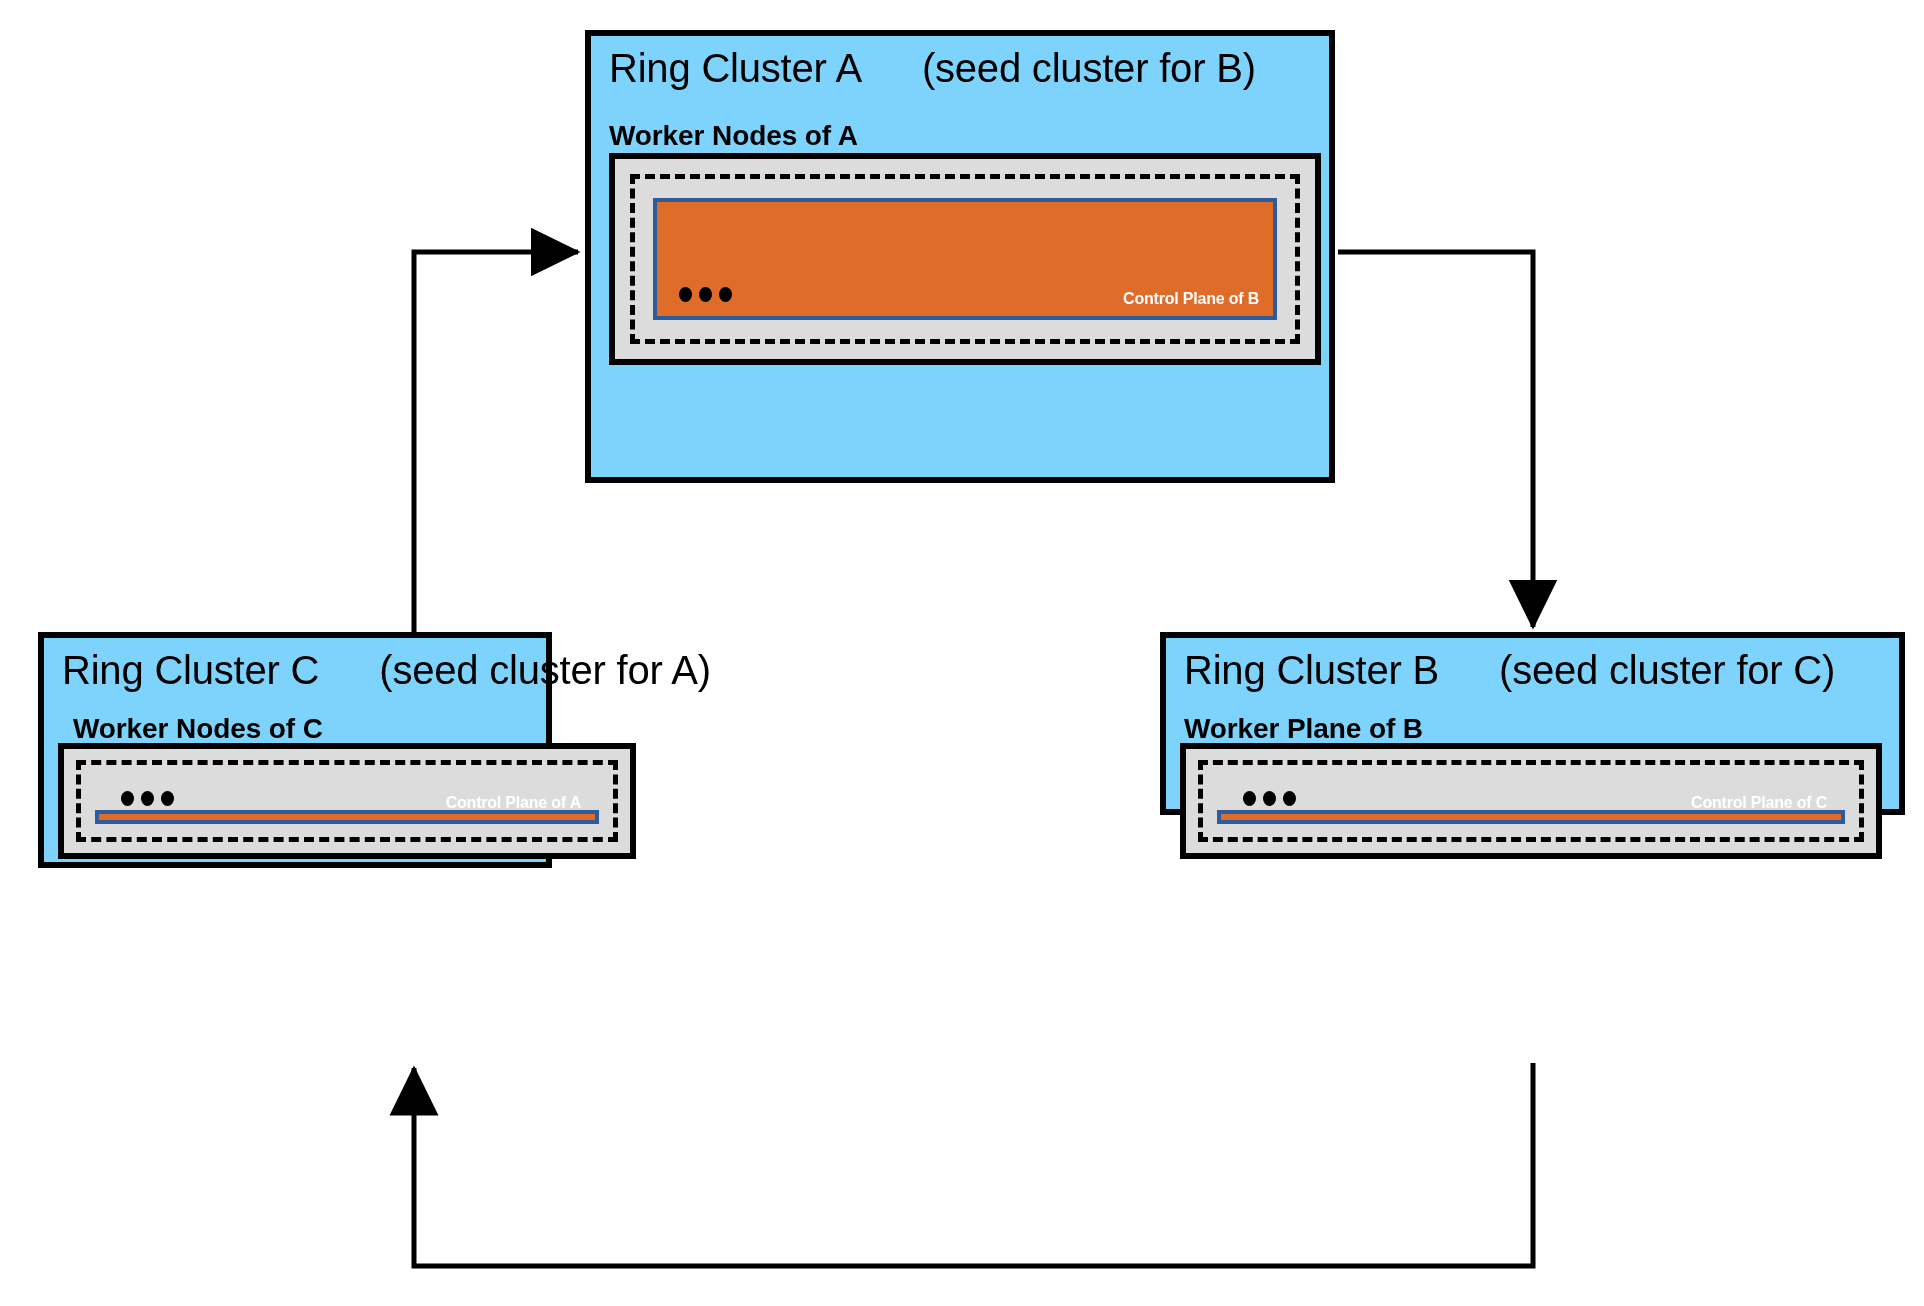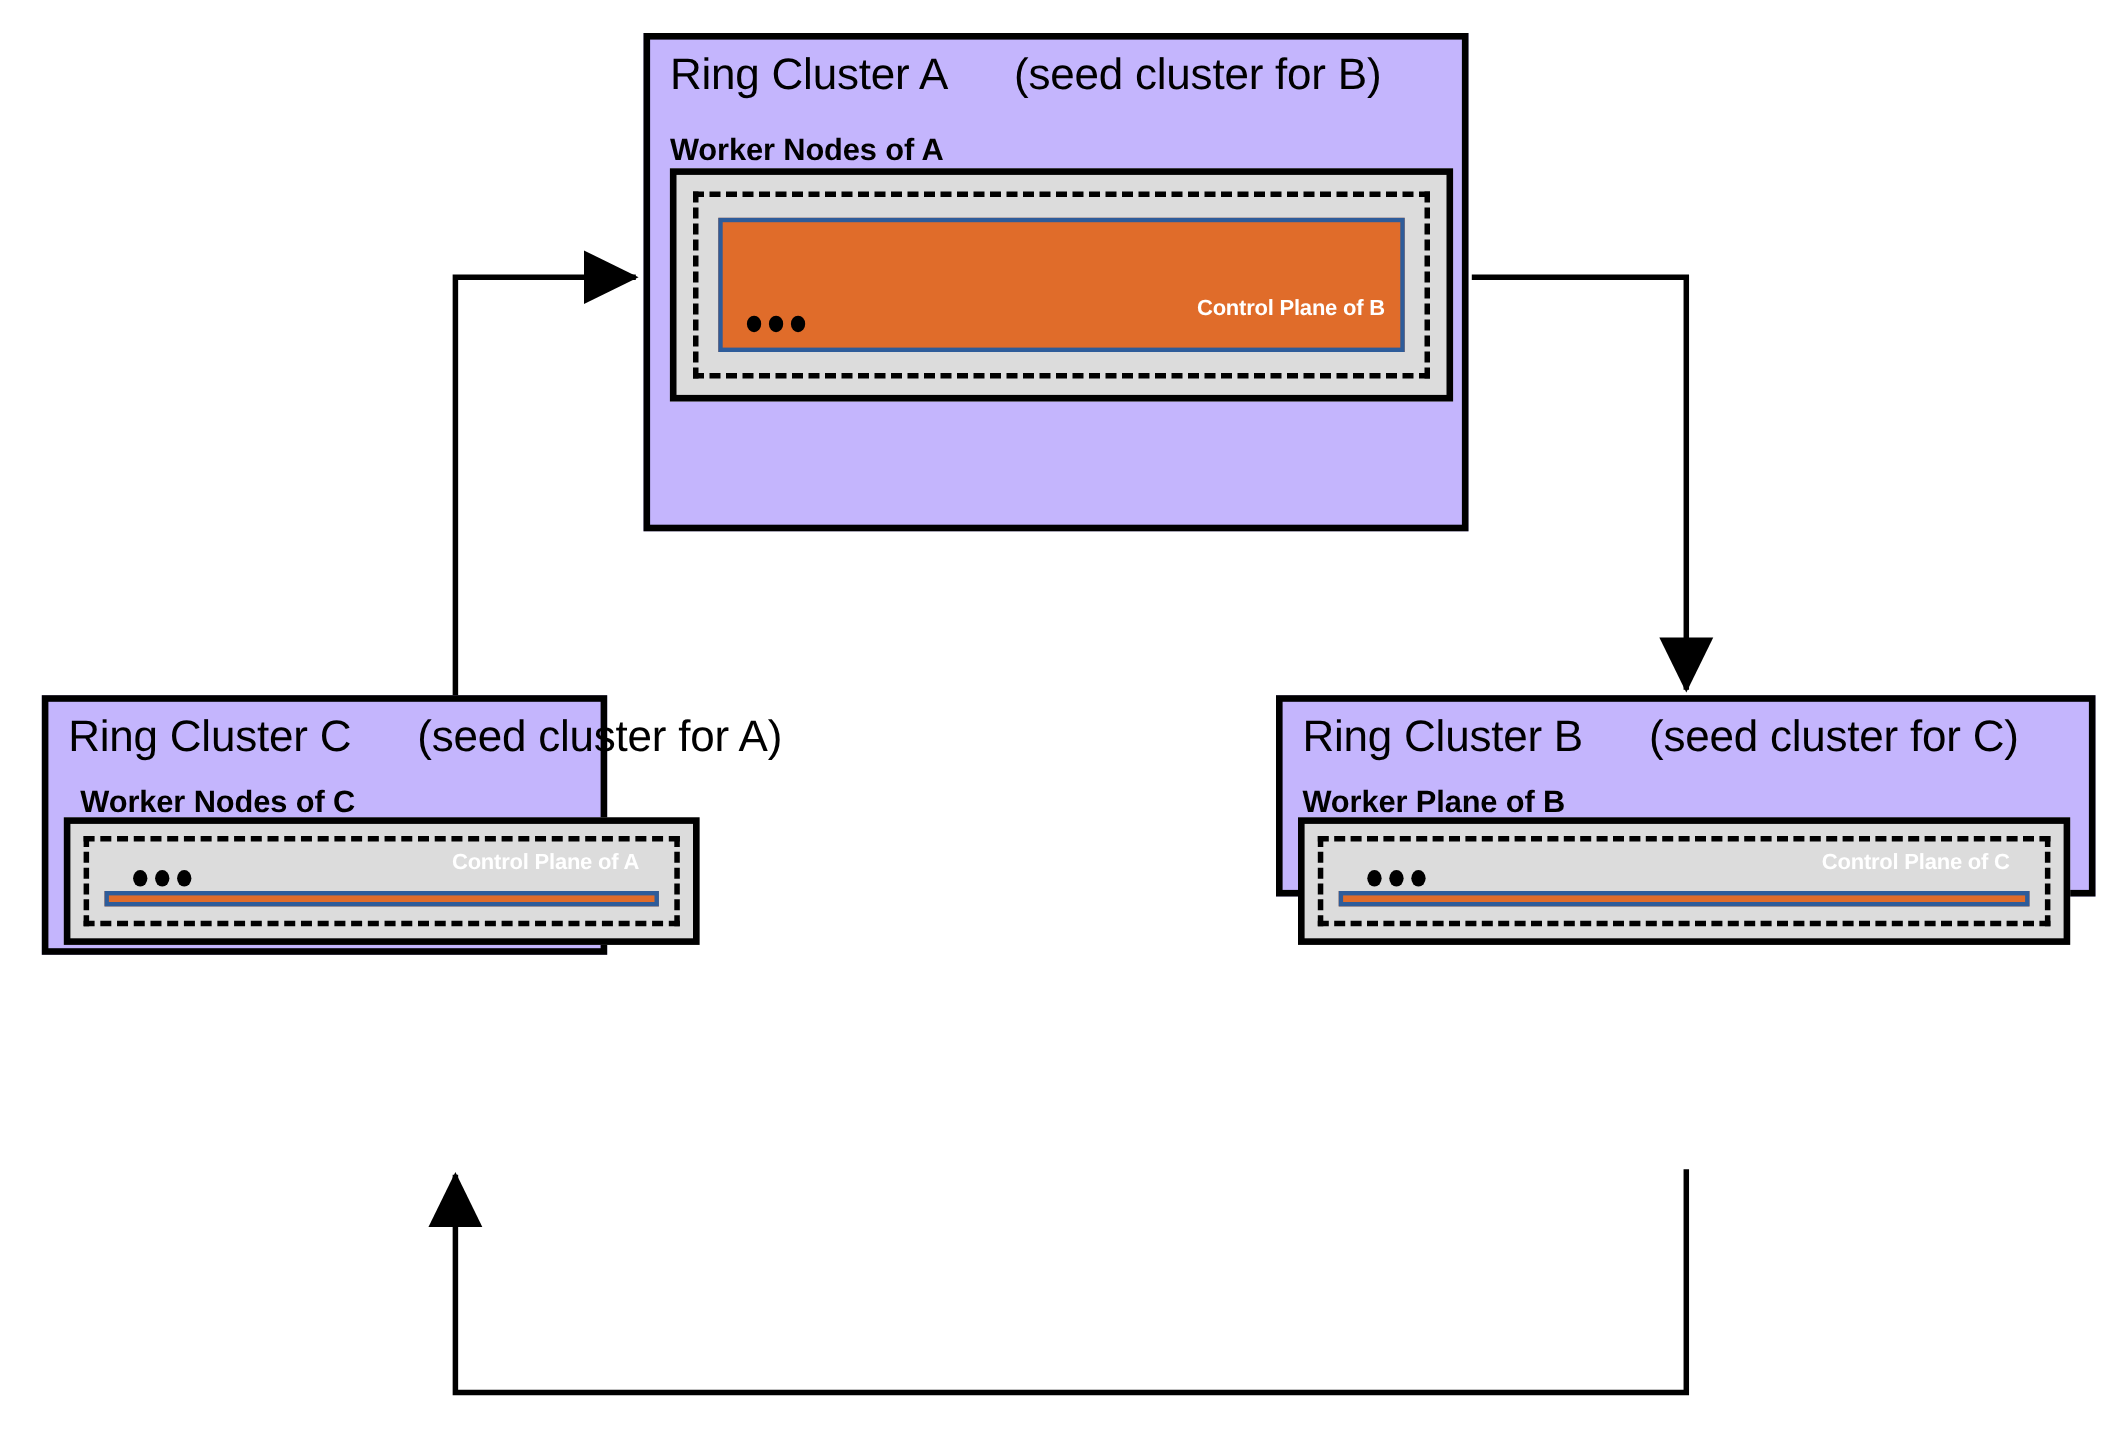--- a/index.html
+++ b/index.html
@@ -19,21 +19,21 @@
     position: absolute;
     left: 0;
     top: 0;
     width: 1924px;
     height: 1306px;
   }
 
   
   .cluster {
     position: absolute;
-    background: #c4b5fd;
+    background: #7dd3fc;
     border: 6px solid #000000;
     box-sizing: border-box;
     z-index: 3;
   }
 
   .cluster-title {
     position: absolute;
     left: 18px;
     top: 10px;
     font-size: 40px;
@@ -78,23 +78,23 @@
   .control-plane {
     position: absolute;
     background: #e06c2a;
     border: 4px solid #2e5c9a;
     box-sizing: border-box;
   }
 
   .cp-label {
     position: absolute;
     right: 14px;
-    bottom: 24px;
+    bottom: 8px;
     color: #ffffff;
-    font-size: 20px;
+    font-size: 16px;
     font-weight: bold;
     white-space: nowrap;
     letter-spacing: -0.2px;
   }
 
   .ellipsis-dots {
     position: absolute;
     left: 22px;
     bottom: 14px;
     display: flex;

